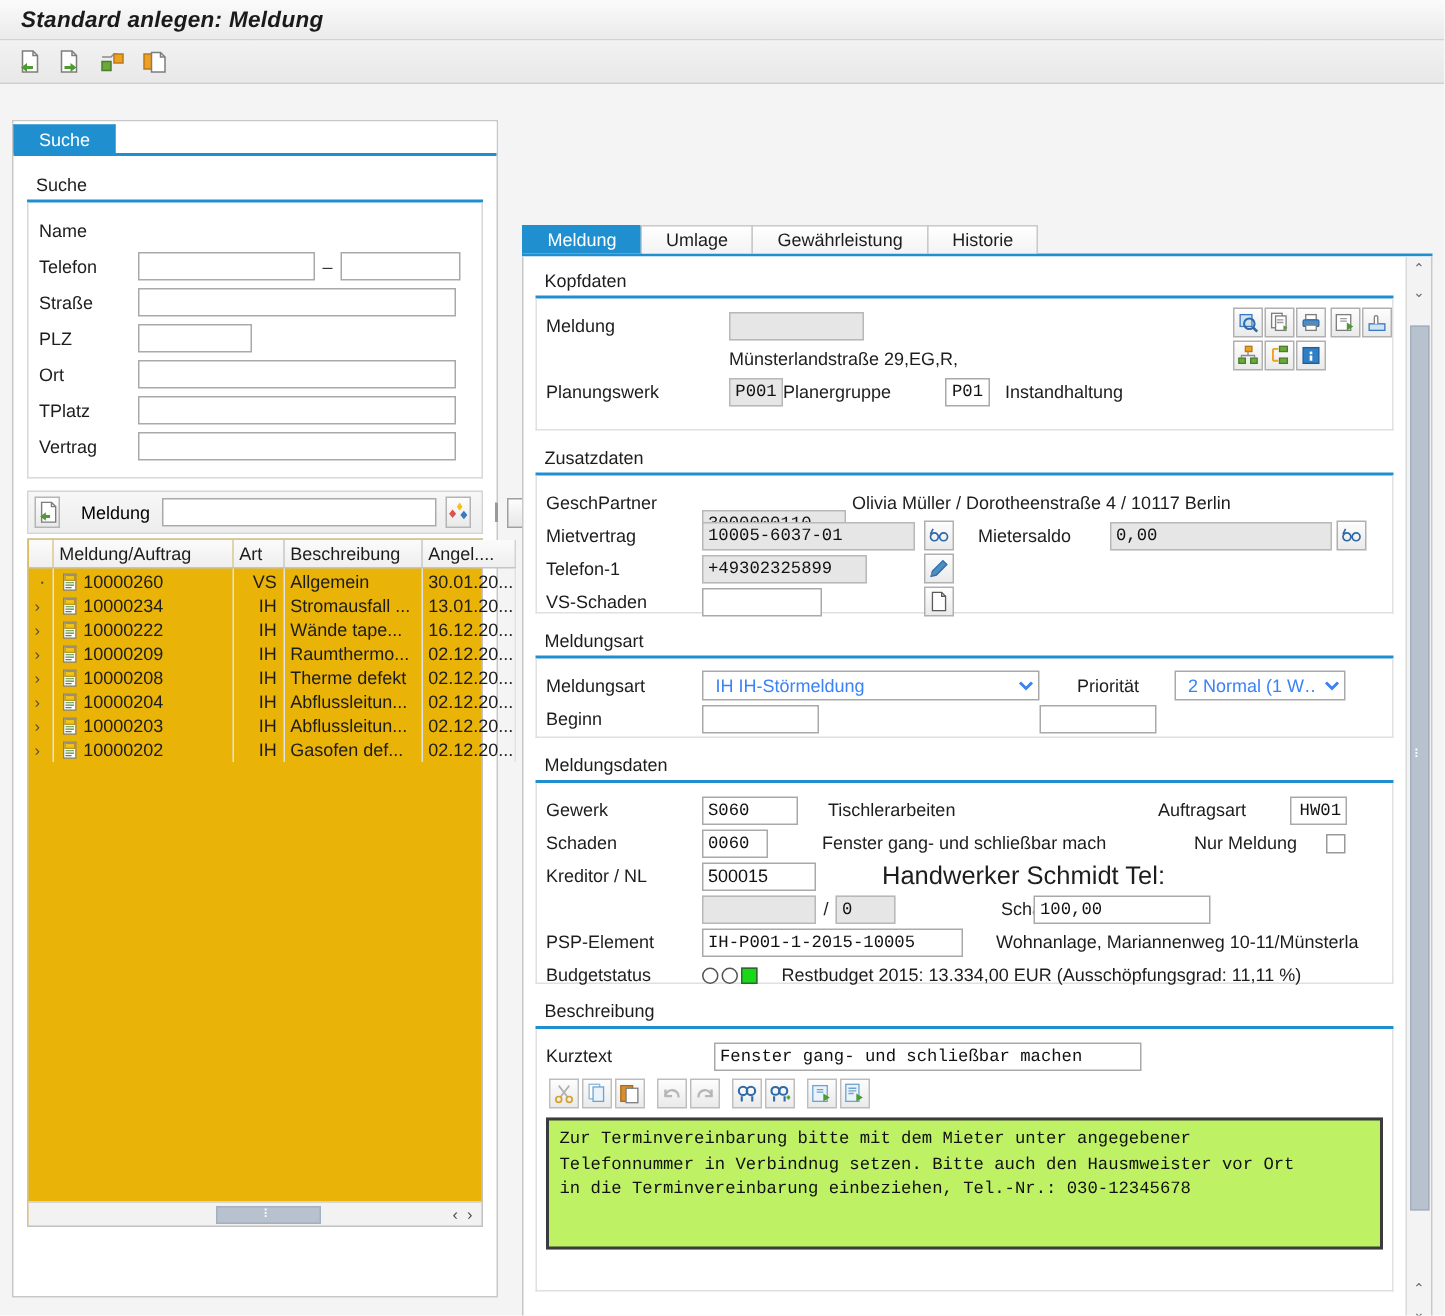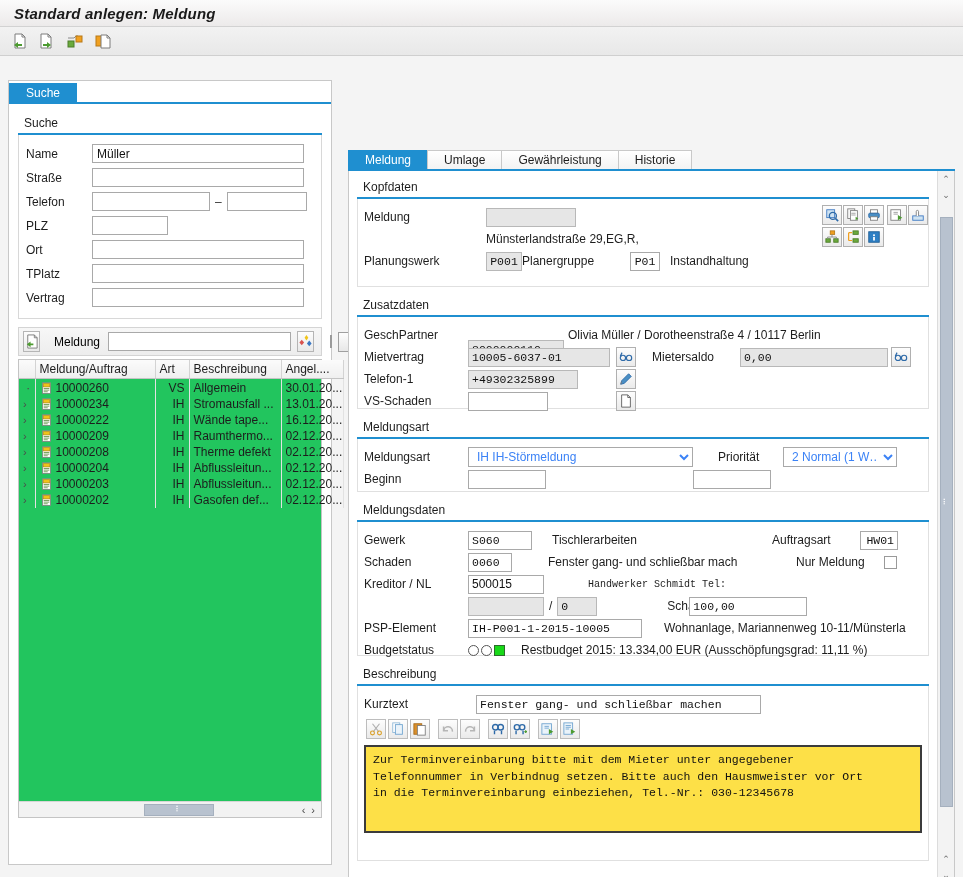--- a/index.html
+++ b/index.html
@@ -108,21 +108,21 @@
   .sb-label { font-size: 12px; margin-left: 8px; margin-right: 2px; }
   .sb-input { flex: 0 0 95px; height: 19px; border: 1px solid #a9a9a9; background: #fff; }
   .sb-check { width: 13px; height: 13px; border: 1px solid #9a9a9a; background: #fff; margin-left: 10px; }
   .sb-start {
     height: 20px; padding: 0 9px; font-size: 12px;
     background: linear-gradient(#fdfdfd,#e7e7e7); border: 1px solid #9f9f9f;
     display: flex; align-items: center; cursor: pointer;
   }
 
   
-  .table-wrap { margin-top: 3px; border: 1px solid #c4c4c4; background: #22c55e; height: 459px; position: relative; }
+  .table-wrap { margin-top: 3px; border: 1px solid #c4c4c4; background: #eab308; height: 459px; position: relative; }
   table.results { border-collapse: collapse; width: 100%; font-size: 12px; table-layout: fixed; }
   table.results th {
     font-weight: normal; text-align: left; padding: 2px 4px;
     background: linear-gradient(#fbfbfb,#efefef);
     border-bottom: 1px solid #c4c4c4; border-right: 1px solid #d3d3d3;
     color: #1d1d1d; white-space: nowrap; overflow: hidden;
   }
   table.results td {
     padding: 1px 4px; border-right: 1px solid #e2e2e2; white-space: nowrap;
     overflow: hidden; color: #1d1d1d;
@@ -173,21 +173,21 @@
   .rrow { display: flex; align-items: center; height: 22px; }
   .rlabel { font-size: 12px; color: #1d1d1d; }
   .inp {
     height: 19px; border: 1px solid #a9a9a9; background: #ffffff;
     font-size: 12px; padding: 0 3px; color: #111; outline: none;
     font-family: "Liberation Sans", sans-serif;
   }
   .inp.grey { background: #e6e6e6; border-color: #b8b8b8; }
   .inp.mono { font-family: "Liberation Mono", monospace; font-size: 11.5px; }
   .plain { font-size: 12px; color: #1d1d1d; }
-  .plain.mono { font-family: Liberation Mono, monospace; font-size: 10px; }
+  .plain.mono { font-family: Liberation Sans, sans-serif; font-size: 17px; }
 
   .ibtn {
     width: 20px; height: 20px; border: 1px solid #b0b0b0;
     background: linear-gradient(#fdfdfd,#eaeaea);
     display: flex; align-items: center; justify-content: center; cursor: pointer;
   }
   .ibtn.flat { border: 1px solid #bdbdbd; }
 
   .sel {
     height: 20px; border: 1px solid #a9a9a9; background: #ffffff;
@@ -195,21 +195,21 @@
     padding: 0 2px 0 4px; color: #3b82f6;
   }
 
   .chk { width: 13px; height: 13px; border: 1px solid #9a9a9a; background: #fff; }
 
   .budget-led { display: flex; align-items: center; gap: 2px; }
   .led-circle { width: 11px; height: 11px; border: 1.5px solid #555; border-radius: 50%; background: #fff; }
   .led-square { width: 11px; height: 11px; border: 1px solid #2b6b2b; background: #18d818; }
 
   .txtarea {
-    width: 100%; height: 88px; border: 2px solid #3b3b3b; background: #fde047;
+    width: 100%; height: 88px; border: 2px solid #3b3b3b; background: #bef264;
     font-family: "Liberation Mono", monospace; font-size: 11.5px; color: #111;
     padding: 5px 7px; line-height: 1.45; resize: none; outline: none; white-space: pre;
     overflow: hidden;
   }
 
   .vscroll {
     position: absolute; right: 0; top: 0; width: 17px; bottom: 17px;
     background: #f3f3f3; border-left: 1px solid #dcdcdc;
     display: flex; flex-direction: column; align-items: center;
   }
@@ -275,34 +275,33 @@
       </div>
       <div class="tab-underline"></div>
 
       <div class="panel-inner">
         <div class="group">
           <div class="group-title">Suche</div>
           <div class="group-box">
 
             <div class="frow">
               <span class="flabel">Name</span>
-              <input class="finput" style="width: 212px;" value="Müller">
-            </div>
-
-
-            <div class="frow">
-              <span class="flabel">Straße</span>
-              <input class="finput" style="width: 212px;" value="">
-            </div>
+            </div>
+
 
             <div class="frow">
               <span class="flabel">Telefon</span>
               <input class="finput" style="width: 118px;" value="">
               <span class="dash">–</span>
               <input class="finput" style="width: 80px;" value="">
+            </div>
+
+            <div class="frow">
+              <span class="flabel">Straße</span>
+              <input class="finput" style="width: 212px;" value="">
             </div>
 
             <div class="frow">
               <span class="flabel">PLZ</span>
               <input class="finput" style="width: 76px;" value="">
             </div>
 
             <div class="frow">
               <span class="flabel">Ort</span>
               <input class="finput" style="width: 212px;" value="">

